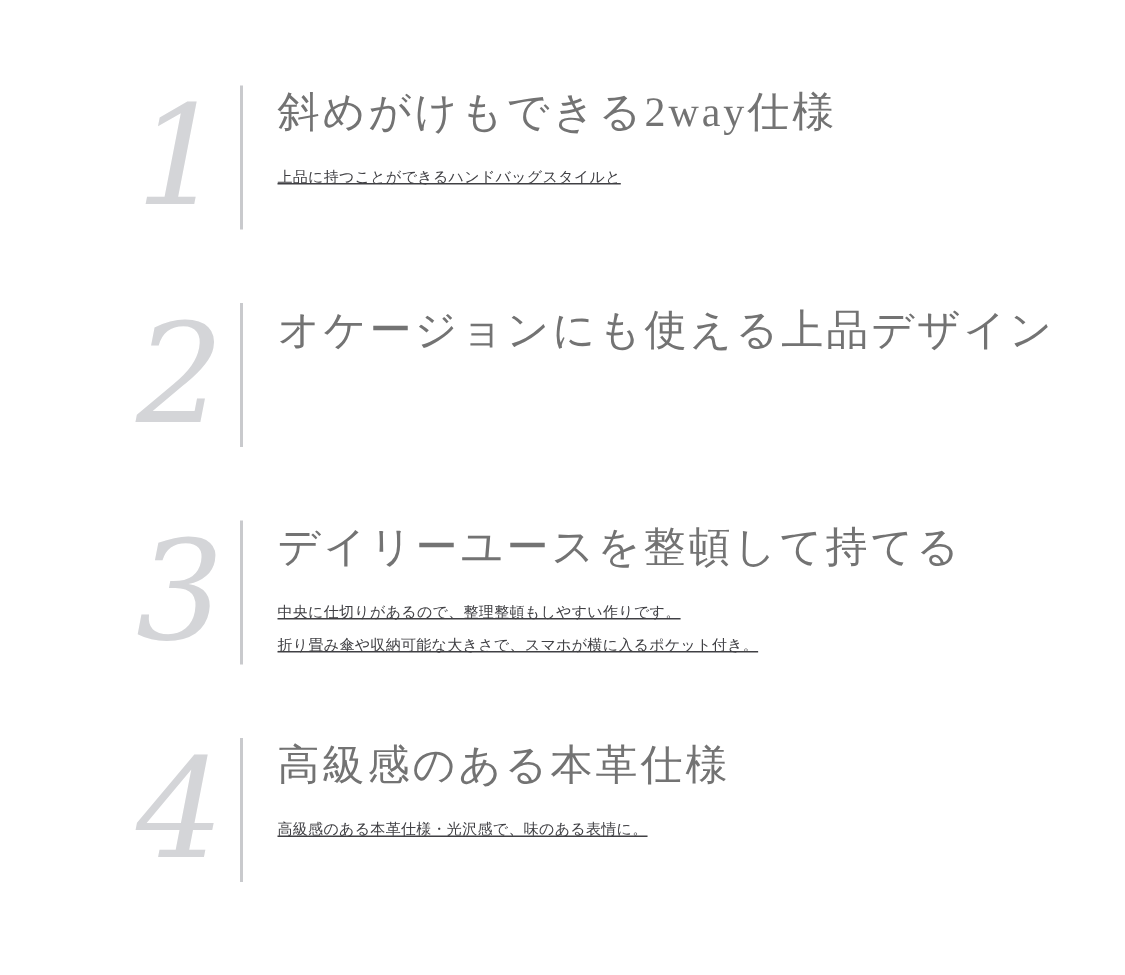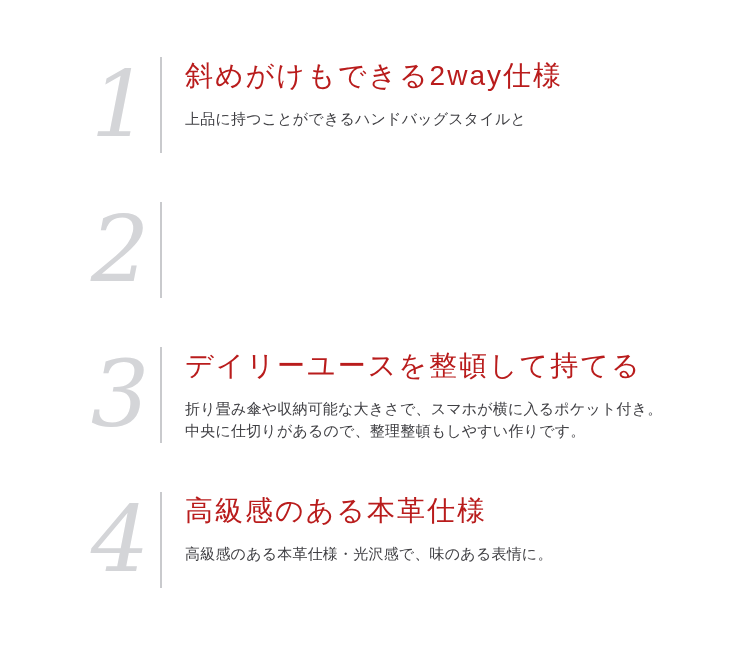--- a/index.html
+++ b/index.html
@@ -45,34 +45,35 @@
     flex: 0 0 2px;
     background: #c9cacd;
     margin-left: 6px;
   }
   .feature-content {
     padding-left: 23px;
     padding-top: 0;
   }
   .feature-heading {
     margin: 0 0 13px 0;
-    font-family: Liberation Sans, sans-serif;
+    font-family: Liberation Serif, serif;
     font-weight: normal;
     font-size: 28px;
     line-height: 1.35;
     letter-spacing: 2px;
-    color: #b91c1c;
+    color: #737373;
     white-space: nowrap;
   }
   .feature-desc {
     margin: 0;
-    font-size: 15px;
+    font-size: 10px;
     line-height: 22px;
     letter-spacing: 0.2px;
     color: #404044;
+    text-decoration: underline;
   }
   .feature-desc .desc-line {
     display: block;
     white-space: nowrap;
   }
 </style>
 </head>
 <body>
 
 <div class="page">
@@ -85,31 +86,32 @@
       <p class="feature-desc">
         <span class="desc-line">上品に持つことができるハンドバッグスタイルと</span>
       </p>
     </div>
   </section>
 
   <section class="feature">
     <div class="feature-number">2</div>
     <div class="divider"></div>
     <div class="feature-content">
+      <h2 class="feature-heading">オケージョンにも使える上品デザイン</h2>
     </div>
   </section>
 
   <section class="feature">
     <div class="feature-number">3</div>
     <div class="divider"></div>
     <div class="feature-content">
       <h2 class="feature-heading">デイリーユースを整頓して持てる</h2>
       <p class="feature-desc">
+        <span class="desc-line">中央に仕切りがあるので、整理整頓もしやすい作りです。</span>
         <span class="desc-line">折り畳み傘や収納可能な大きさで、スマホが横に入るポケット付き。</span>
-        <span class="desc-line">中央に仕切りがあるので、整理整頓もしやすい作りです。</span>
       </p>
     </div>
   </section>
 
   <section class="feature">
     <div class="feature-number">4</div>
     <div class="divider"></div>
     <div class="feature-content">
       <h2 class="feature-heading">高級感のある本革仕様</h2>
       <p class="feature-desc">

